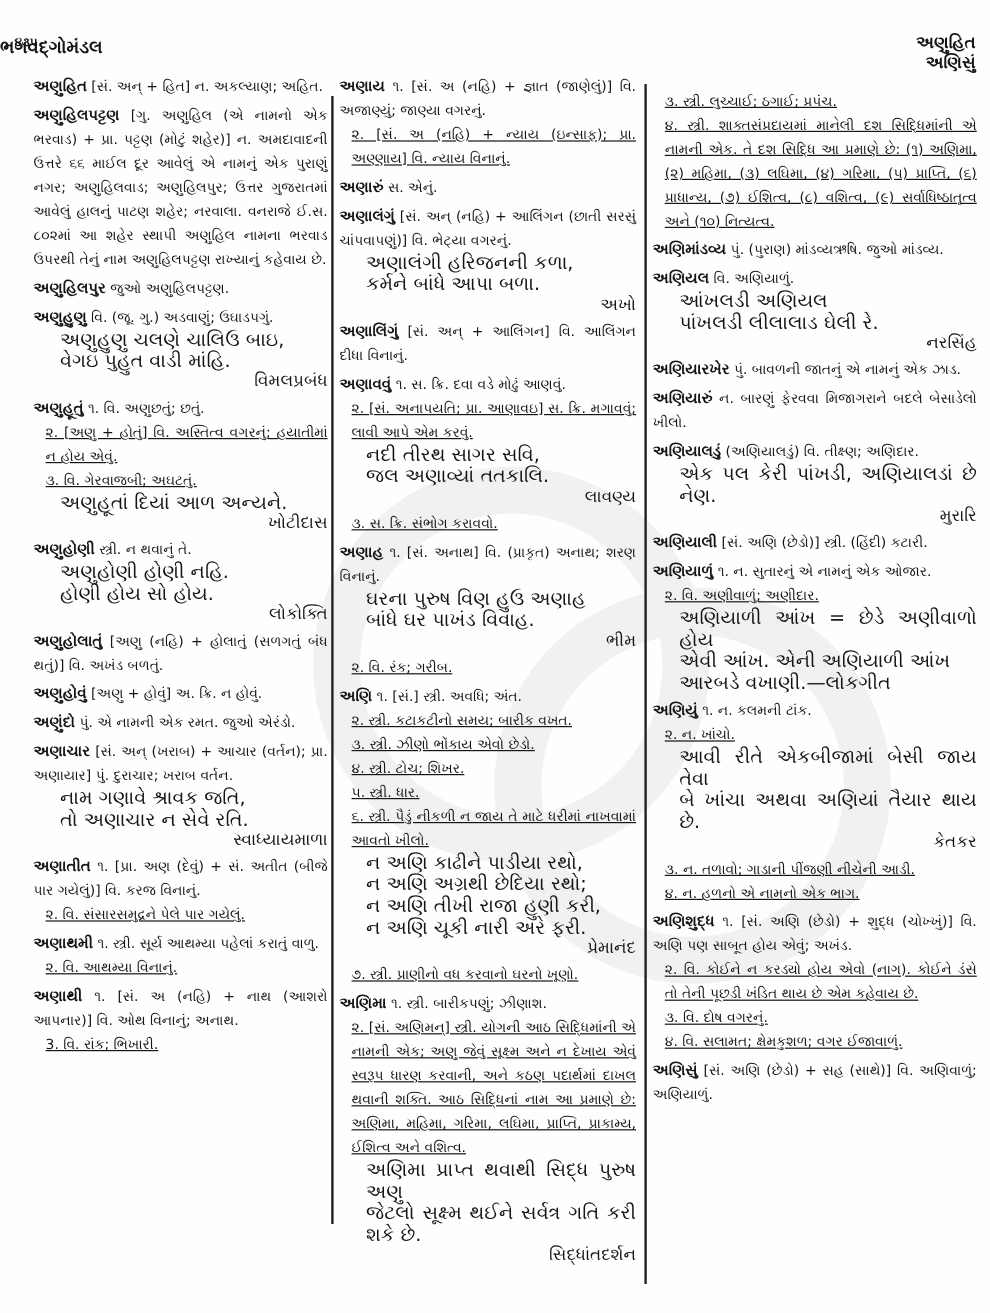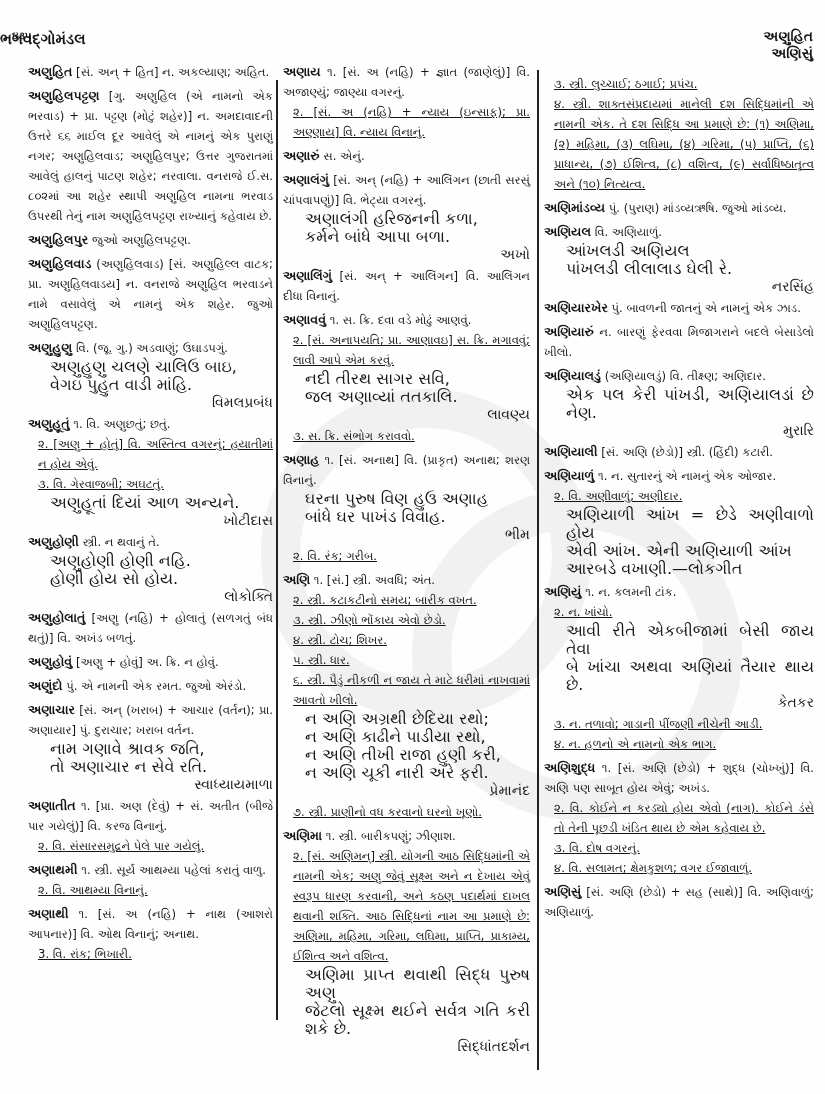--- a/index.html
+++ b/index.html
@@ -56,23 +56,20 @@
     <div class="entry">
       <div><span class="hw">અણુહિત</span> <span>[સં. અન્ + હિત] ન. અકલ્યાણ; અહિત.</span></div>
     </div>
     <div class="entry">
       <div><span class="hw">અણુહિલપટ્ટણ</span> <span>[ગુ. અણુહિલ (એ નામનો એક ભરવાડ) + પ્રા. પટ્ટણ (મોટું શહેર)] ન. અમદાવાદની ઉત્તરે ૬૬ માઈલ દૂર આવેલું એ નામનું એક પુરાણું નગર; અણુહિલવાડ; અણુહિલપુર; ઉત્તર ગુજરાતમાં આવેલું હાલનું પાટણ શહેર; નરવાલા. વનરાજે ઈ.સ. ૮૦૨માં આ શહેર સ્થાપી અણુહિલ નામના ભરવાડ ઉપરથી તેનું નામ અણુહિલપટ્ટણ રાખ્યાનું કહેવાય છે.</span></div>
     </div>
     <div class="entry">
       <div><span class="hw">અણુહિલપુર</span> <span>જુઓ અણુહિલપટ્ટણ.</span></div>
     </div>
     <div class="entry">
-      <div><span class="hw">અણુહિલવાડ</span> <span>(અણુહિલવાડ) [સં. અણુહિલ્લ વાટક; પ્રા. અણુહિલવાડય] ન. વનરાજે અણુહિલ ભરવાડને નામે વસાવેલું એ નામનું એક શહેર. જુઓ અણુહિલપટ્ટણ.</span></div>
-    </div>
-    <div class="entry">
       <div><span class="hw">અણુહુણુ</span> <span>વિ. (જૂ. ગુ.) અડવાણું; ઉઘાડપગું.</span></div>
       <div class="quote">અણુહુણુ ચલણે ચાલિઉ બાઇ,</div>
       <div class="quote">વેગઇ પુહુત વાડી માંહિ.</div>
       <div class="src">વિમલપ્રબંધ</div>
     </div>
     <div class="entry">
       <div><span class="hw">અણુહૂતું</span> <span>૧. વિ. અણુછતું; છતું.</span></div>
       <div class="sense">૨. [અણુ + હોતું] વિ. અસ્તિત્વ વગરનું; હયાતીમાં ન હોય એવું.</div>
       <div class="sense">૩. વિ. ગેરવાજબી; અઘટતું.</div>
       <div class="quote">અણુહૂતાં દિયાં આળ અન્યને.</div>
@@ -148,22 +145,22 @@
     <div class="entry">
       <div class="sense">૨. વિ. રંક; ગરીબ.</div>
     </div>
     <div class="entry">
       <div><span class="hw">અણિ</span> <span>૧. [સં.] સ્ત્રી. અવધિ; અંત.</span></div>
       <div class="sense">૨. સ્ત્રી. કટાકટીનો સમય; બારીક વખત.</div>
       <div class="sense">૩. સ્ત્રી. ઝીણો ભોંકાય એવો છેડો.</div>
       <div class="sense">૪. સ્ત્રી. ટોચ; શિખર.</div>
       <div class="sense">૫. સ્ત્રી. ધાર.</div>
       <div class="sense">૬. સ્ત્રી. પૈડું નીકળી ન જાય તે માટે ધરીમાં નાખવામાં આવતો ખીલો.</div>
+      <div class="quote">ન અણિ કાઢીને પાડીયા રથો,</div>
       <div class="quote">ન અણિ અગ્રથી છેદિયા રથો;</div>
-      <div class="quote">ન અણિ કાઢીને પાડીયા રથો,</div>
       <div class="quote">ન અણિ તીખી રાજા હુણી કરી,</div>
       <div class="quote">ન અણિ ચૂકી નારી અરે ફરી.</div>
       <div class="src">પ્રેમાનંદ</div>
     </div>
     <div class="entry">
       <div class="sense">૭. સ્ત્રી. પ્રાણીનો વધ કરવાનો ઘરનો ખૂણો.</div>
     </div>
     <div class="entry">
       <div><span class="hw">અણિમા</span> <span>૧. સ્ત્રી. બારીકપણું; ઝીણાશ.</span></div>
       <div class="sense">૨. [સં. અણિમન્] સ્ત્રી. યોગની આઠ સિદ્ધિમાંની એ નામની એક; અણુ જેવું સૂક્ષ્મ અને ન દેખાય એવું સ્વરૂપ ધારણ કરવાની, અને કઠણ પદાર્થમાં દાખલ થવાની શક્તિ. આઠ સિદ્ધિનાં નામ આ પ્રમાણે છે: અણિમા, મહિમા, ગરિમા, લઘિમા, પ્રાપ્તિ, પ્રાકામ્ય, ઈશિત્વ અને વશિત્વ.</div>

